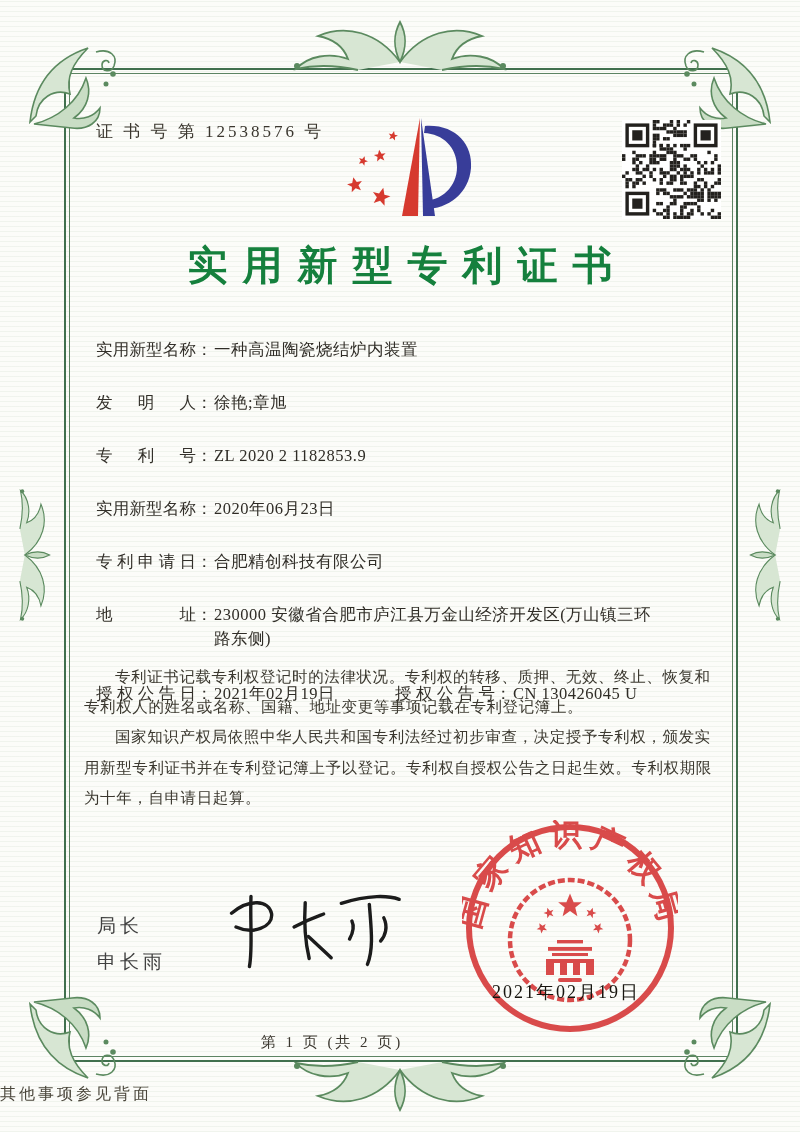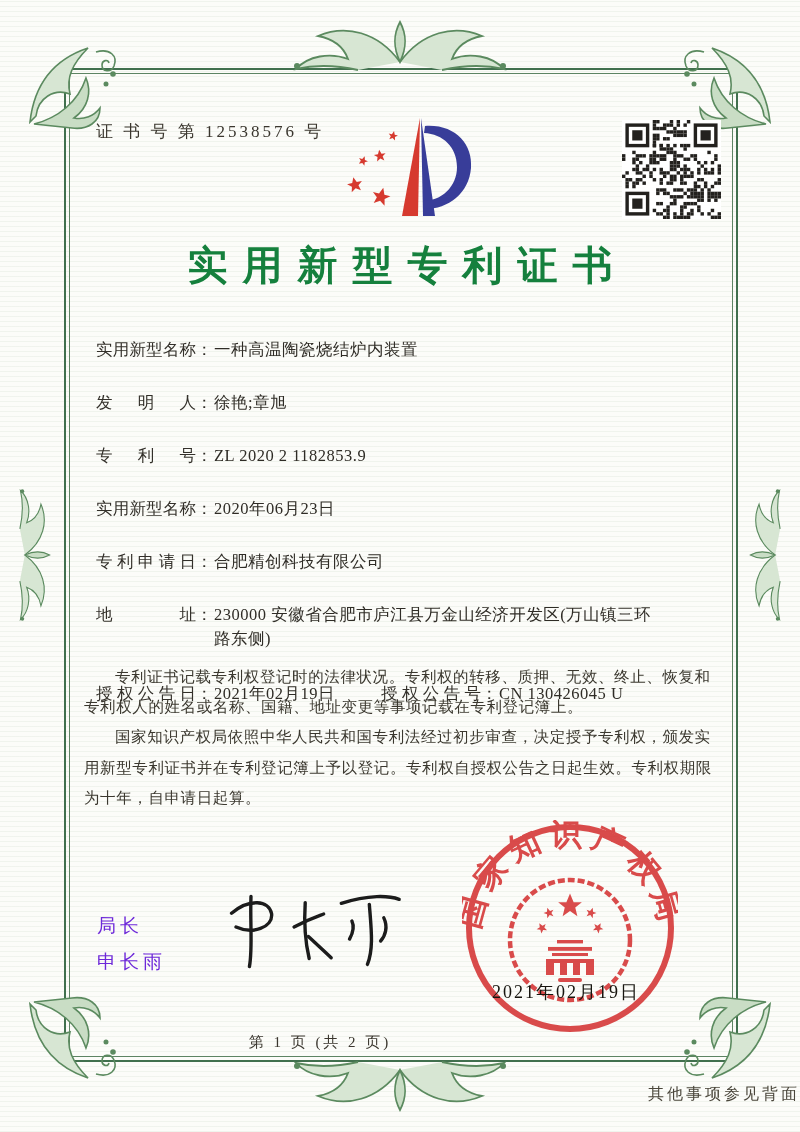--- a/index.html
+++ b/index.html
@@ -18,30 +18,30 @@
   .cert-no{left:96px;top:120px;font-size:17px;letter-spacing:3px;color:#3a362e;}
   .title{left:0;top:238px;width:800px;text-align:center;font-size:40px;font-weight:700;
          letter-spacing:15px;padding-left:15px;box-sizing:border-box;color:#15803d;}
   .fields{left:96px;top:338px;width:570px;font-size:16.5px;}
   .frow{display:flex;align-items:flex-start;margin-bottom:29px;line-height:1.45;}
   .flabel{display:inline-block;width:100px;text-align:justify;text-align-last:justify;
           flex:0 0 100px;color:#33302a;}
   .fcolon{flex:0 0 18px;}
   .fvalue{letter-spacing:.5px;max-width:452px;}
   .grant-row{display:flex;margin-bottom:0;}
-  .grant2{margin-left:46px;display:flex;}
+  .grant2{margin-left:60px;display:flex;}
   .paras{left:84px;top:662px;width:640px;font-size:15.5px;line-height:1.95;
          letter-spacing:.6px;color:#3b382f;}
   .paras p{margin:0;text-indent:2em;}
-  .director{left:97px;top:908px;font-size:19px;letter-spacing:4px;color:#6d28d9;line-height:1.9;}
+  .director{left:97px;top:908px;font-size:19px;letter-spacing:4px;color:#404040;line-height:1.9;}
   .sig{left:218px;top:872px;}
   .seal-wrap{left:462px;top:820px;opacity:.86;}
   .seal-date{left:492px;top:980px;font-size:18px;letter-spacing:2px;color:#17150f;z-index:3;}
-  .page-ind{left:0;top:1033px;width:640px;text-align:center;font-size:15px;letter-spacing:3px;color:#3a362e;}
-  .back-note{left:0;top:1084px;width:800px;text-align:right;font-size:16px;letter-spacing:3px;color:#4a463b;}
+  .page-ind{left:12px;top:1033px;width:640px;text-align:center;font-size:15px;letter-spacing:3px;color:#3a362e;}
+  .back-note{left:0;top:1084px;width:800px;text-align:left;font-size:16px;letter-spacing:3px;color:#4a463b;}
   .logo{left:336px;top:114px;}
   .qr{left:622px;top:120px;}
   .fl{position:absolute;pointer-events:none;}
   svg{display:block;}
 </style>
 </head>
 <body>
 
 <div class="page">
 

